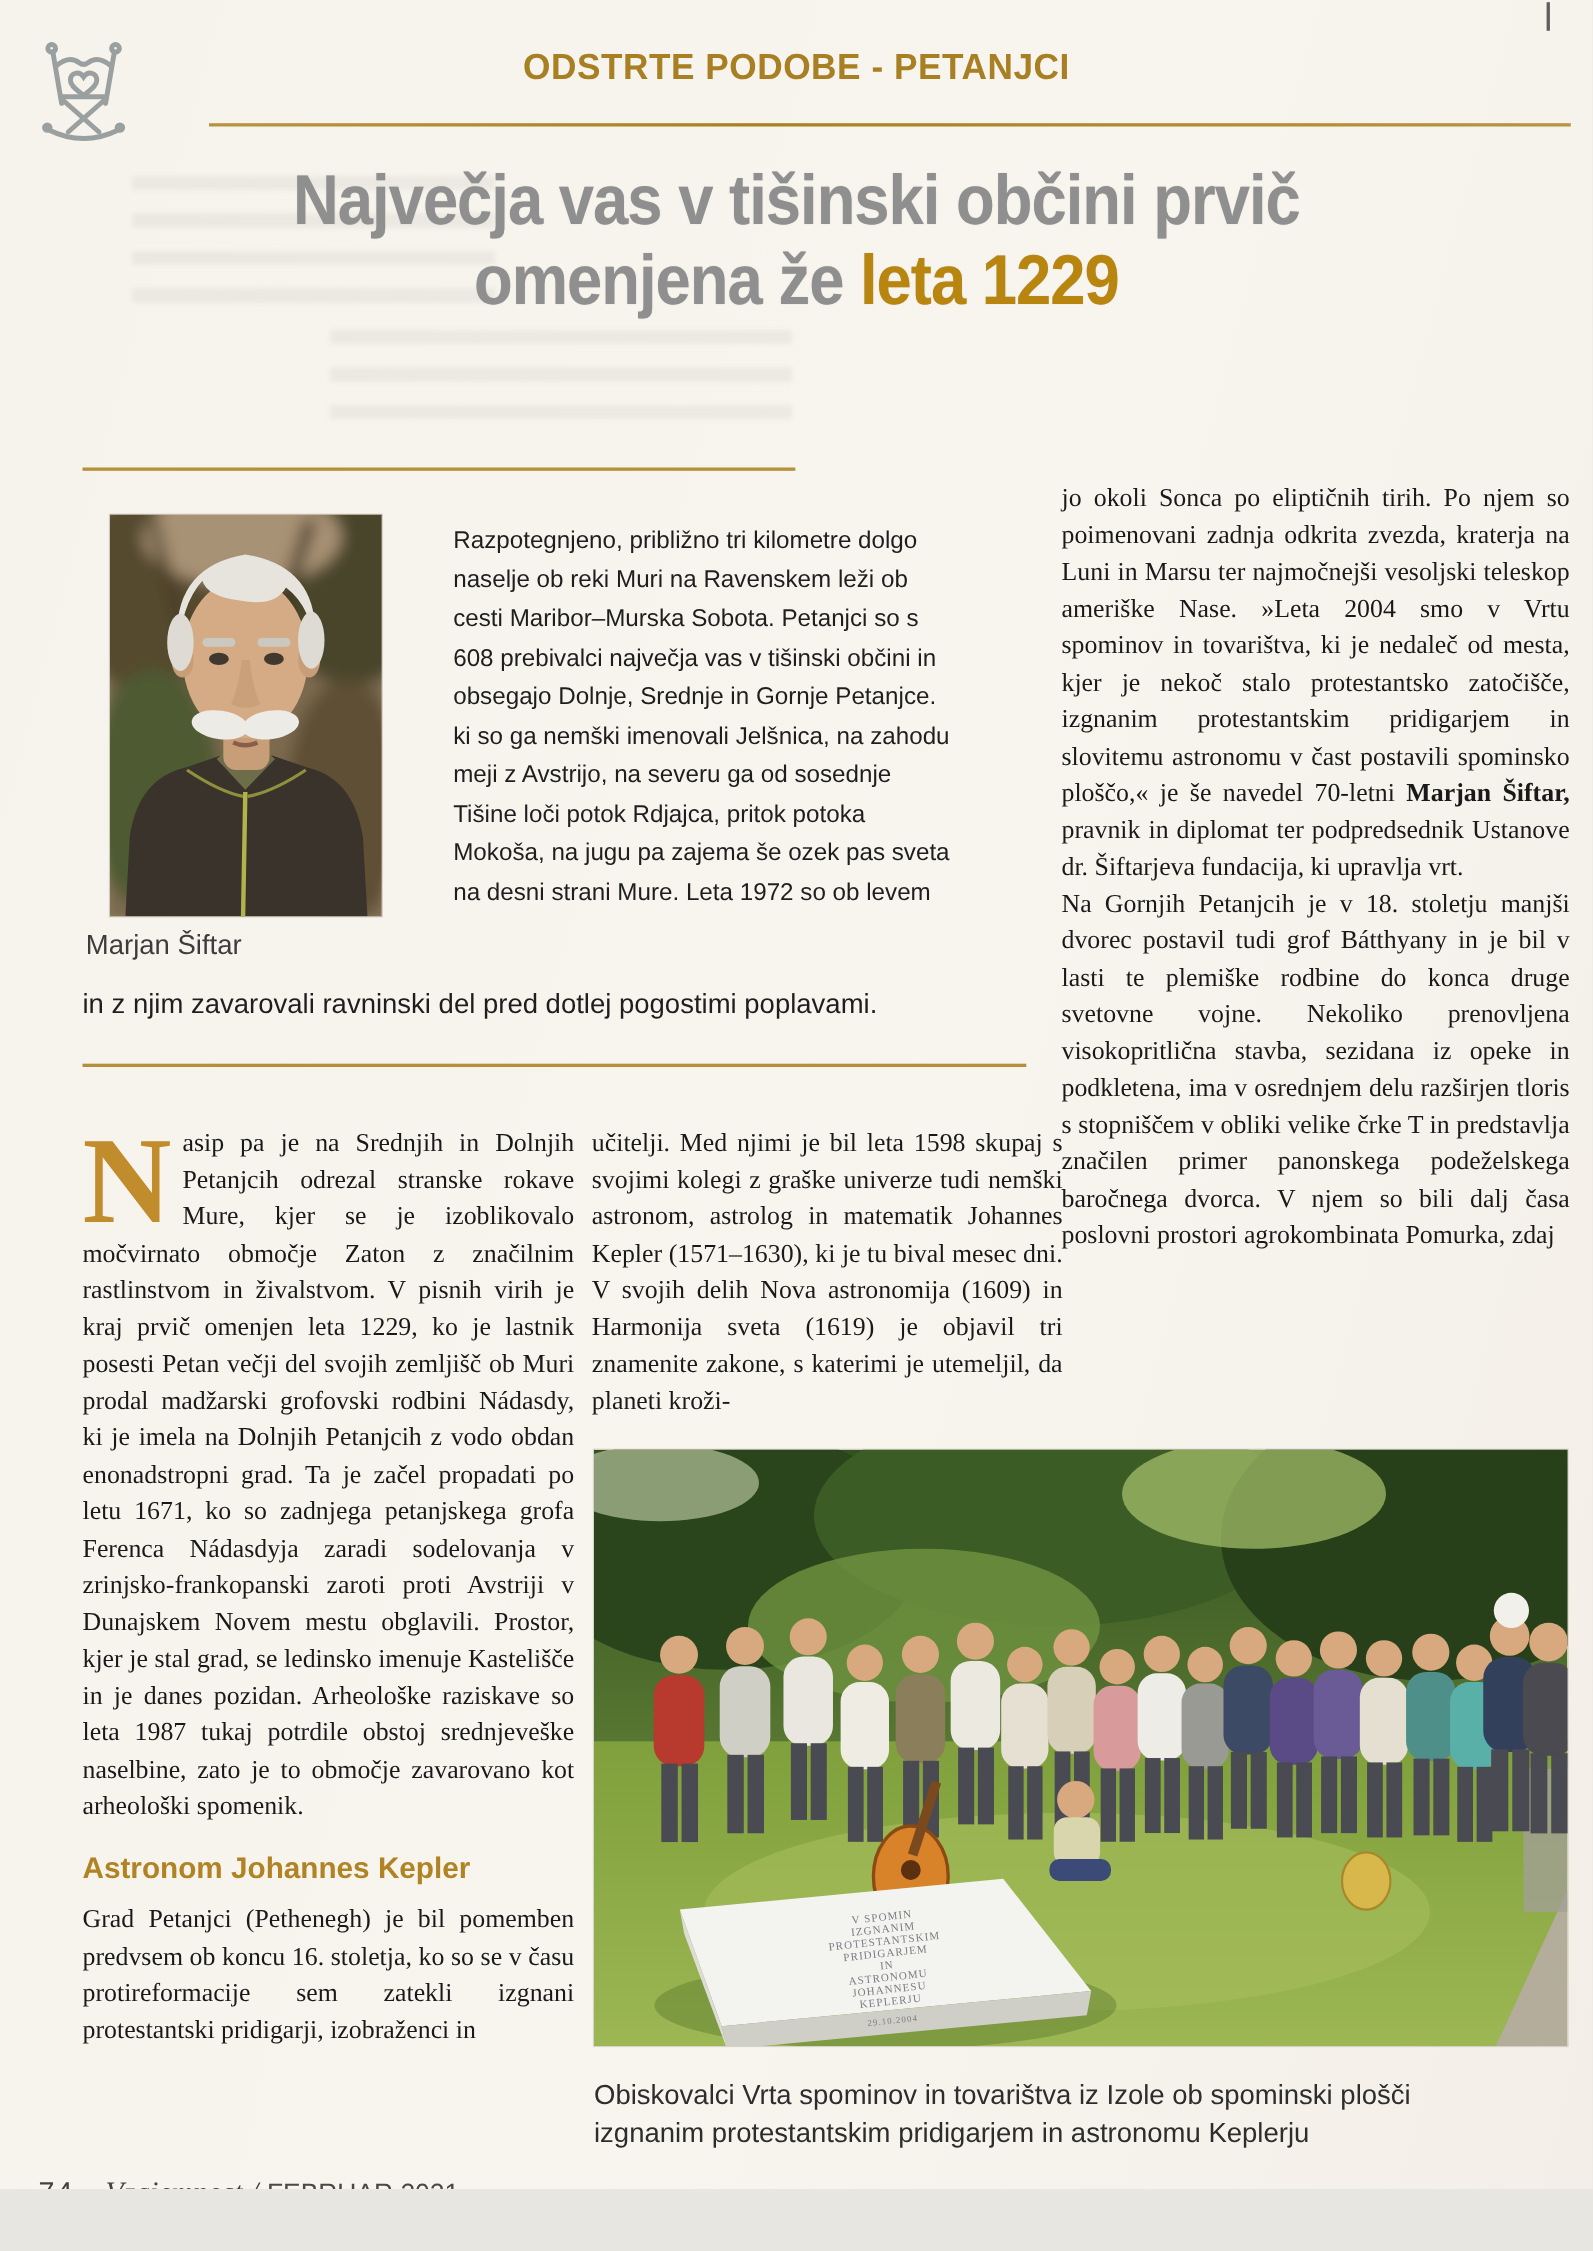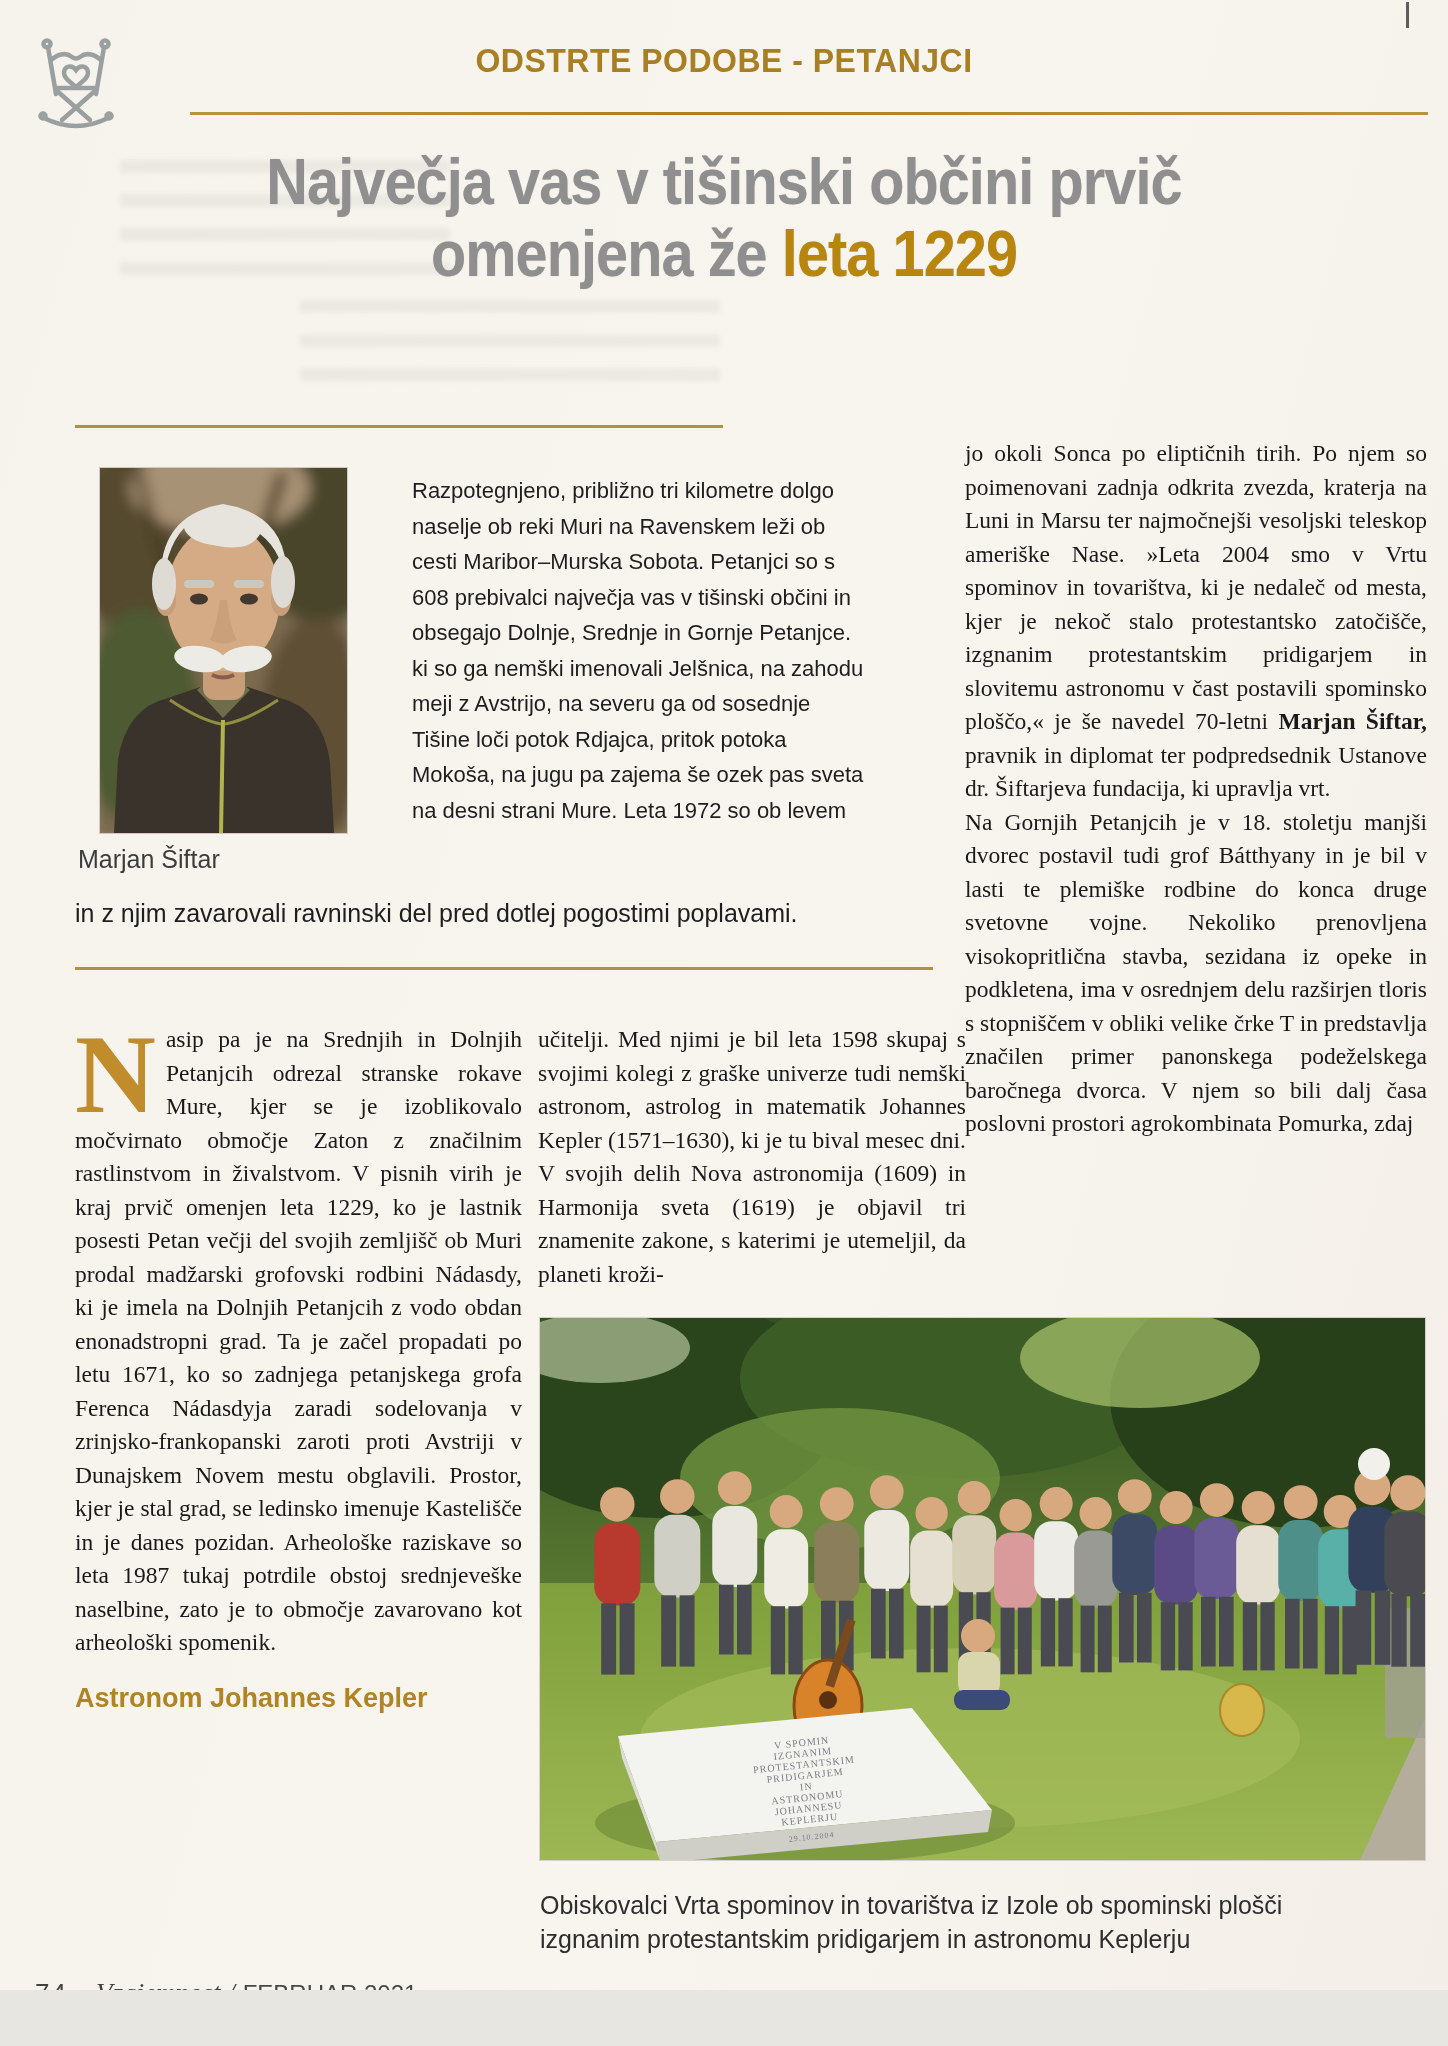--- a/index.html
+++ b/index.html
@@ -161,20 +161,21 @@
     <div>Mokoša, na jugu pa zajema še ozek pas sveta</div>
     <div>na desni strani Mure. Leta 1972 so ob levem</div>
   </div>
   <div class="abs intro-last">in z njim zavarovali ravninski del pred dotlej pogostimi poplavami.</div>
 
   <div class="abs rule3"></div>
 
   <div class="abs serif-col col1">
     <p><span class="dropcap">N</span><span>asip pa je na Srednjih in Dolnjih Petanjcih odrezal stranske rokave Mure, kjer se je izoblikovalo močvirnato območje Zaton z značilnim rastlinstvom in živalstvom. V pisnih virih je kraj prvič omenjen leta 1229, ko je lastnik posesti Petan večji del svojih zemljišč ob Muri prodal madžarski grofovski rodbini Nádasdy, ki je imela na Dolnjih Petanjcih z vodo obdan enonadstropni grad. Ta je začel propadati po letu 1671, ko so zadnjega petanjskega grofa Ferenca Nádasdyja zaradi sodelovanja v zrinjsko-frankopanski zaroti proti Avstriji v Dunajskem Novem mestu obglavili. Prostor, kjer je stal grad, se ledinsko imenuje Kastelišče in je danes pozidan. Arheološke raziskave so leta 1987 tukaj potrdile obstoj srednjeveške naselbine, zato je to območje zavarovano kot arheološki spomenik.</span></p>
     <div class="subhead">Astronom Johannes Kepler</div>
+    <p>Grad Petanjci (Pethenegh) je bil pomemben predvsem ob koncu 16. stoletja, ko so se v času protireformacije sem zatekli izgnani protestantski pridigarji, izobraženci in</p>
   </div>
 
   <div class="abs serif-col col2">
     <p>učitelji. Med njimi je bil leta 1598 skupaj s svojimi kolegi z graške univerze tudi nemški astronom, astrolog in matematik Johannes Kepler (1571–1630), ki je tu bival mesec dni. V svojih delih Nova astronomija (1609) in Harmonija sveta (1619) je objavil tri znamenite zakone, s katerimi je utemeljil, da planeti kroži-</p>
   </div>
 
   <div class="abs serif-col col3">
     <p><span>jo okoli Sonca po eliptičnih tirih. Po njem so poimenovani zadnja odkrita zvezda, kraterja na Luni in Marsu ter najmočnejši vesoljski teleskop ameriške Nase. »Leta 2004 smo v Vrtu spominov in tovarištva, ki je nedaleč od mesta, kjer je nekoč stalo protestantsko zatočišče, izgnanim protestantskim pridigarjem in slovitemu astronomu v čast postavili spominsko ploščo,« je še navedel 70-letni </span><span class="bold-name">Marjan Šiftar,</span><span> pravnik in diplomat ter podpredsednik Ustanove dr. Šiftarjeva fundacija, ki upravlja vrt.</span></p>
     <p>Na Gornjih Petanjcih je v 18. stoletju manjši dvorec postavil tudi grof Bátthyany in je bil v lasti te plemiške rodbine do konca druge svetovne vojne. Nekoliko prenovljena visokopritlična stavba, sezidana iz opeke in podkletena, ima v osrednjem delu razširjen tloris s stopniščem v obliki velike črke T in predstavlja značilen primer panonskega podeželskega baročnega dvorca. V njem so bili dalj časa poslovni prostori agrokombinata Pomurka, zdaj</p>
   </div>

